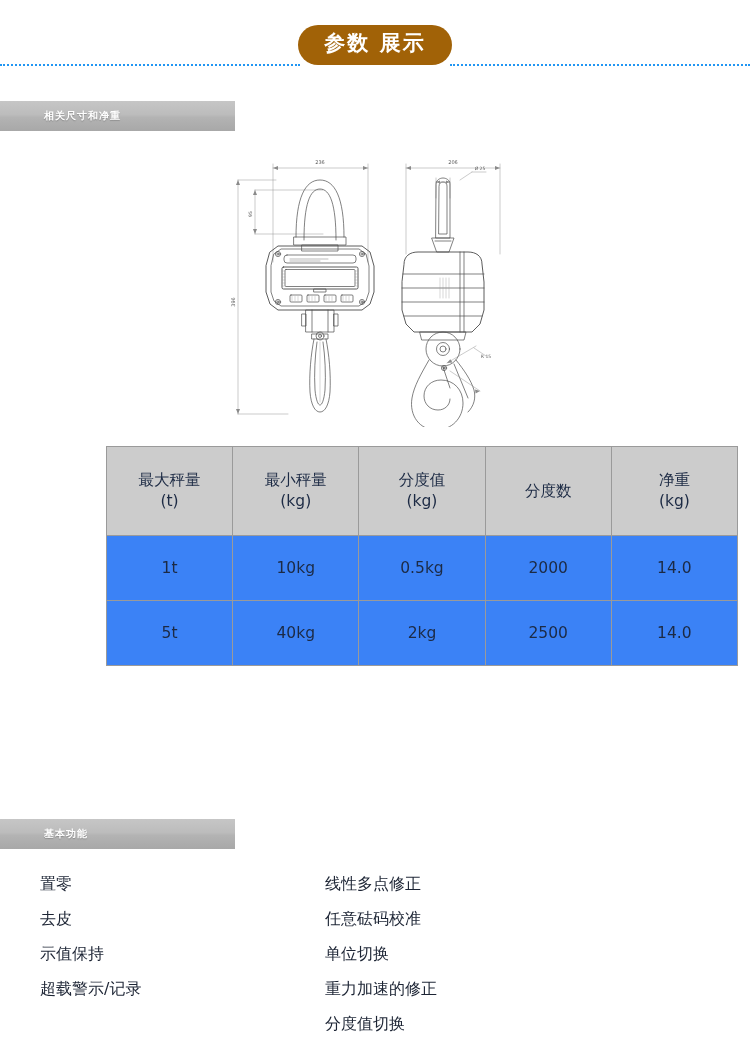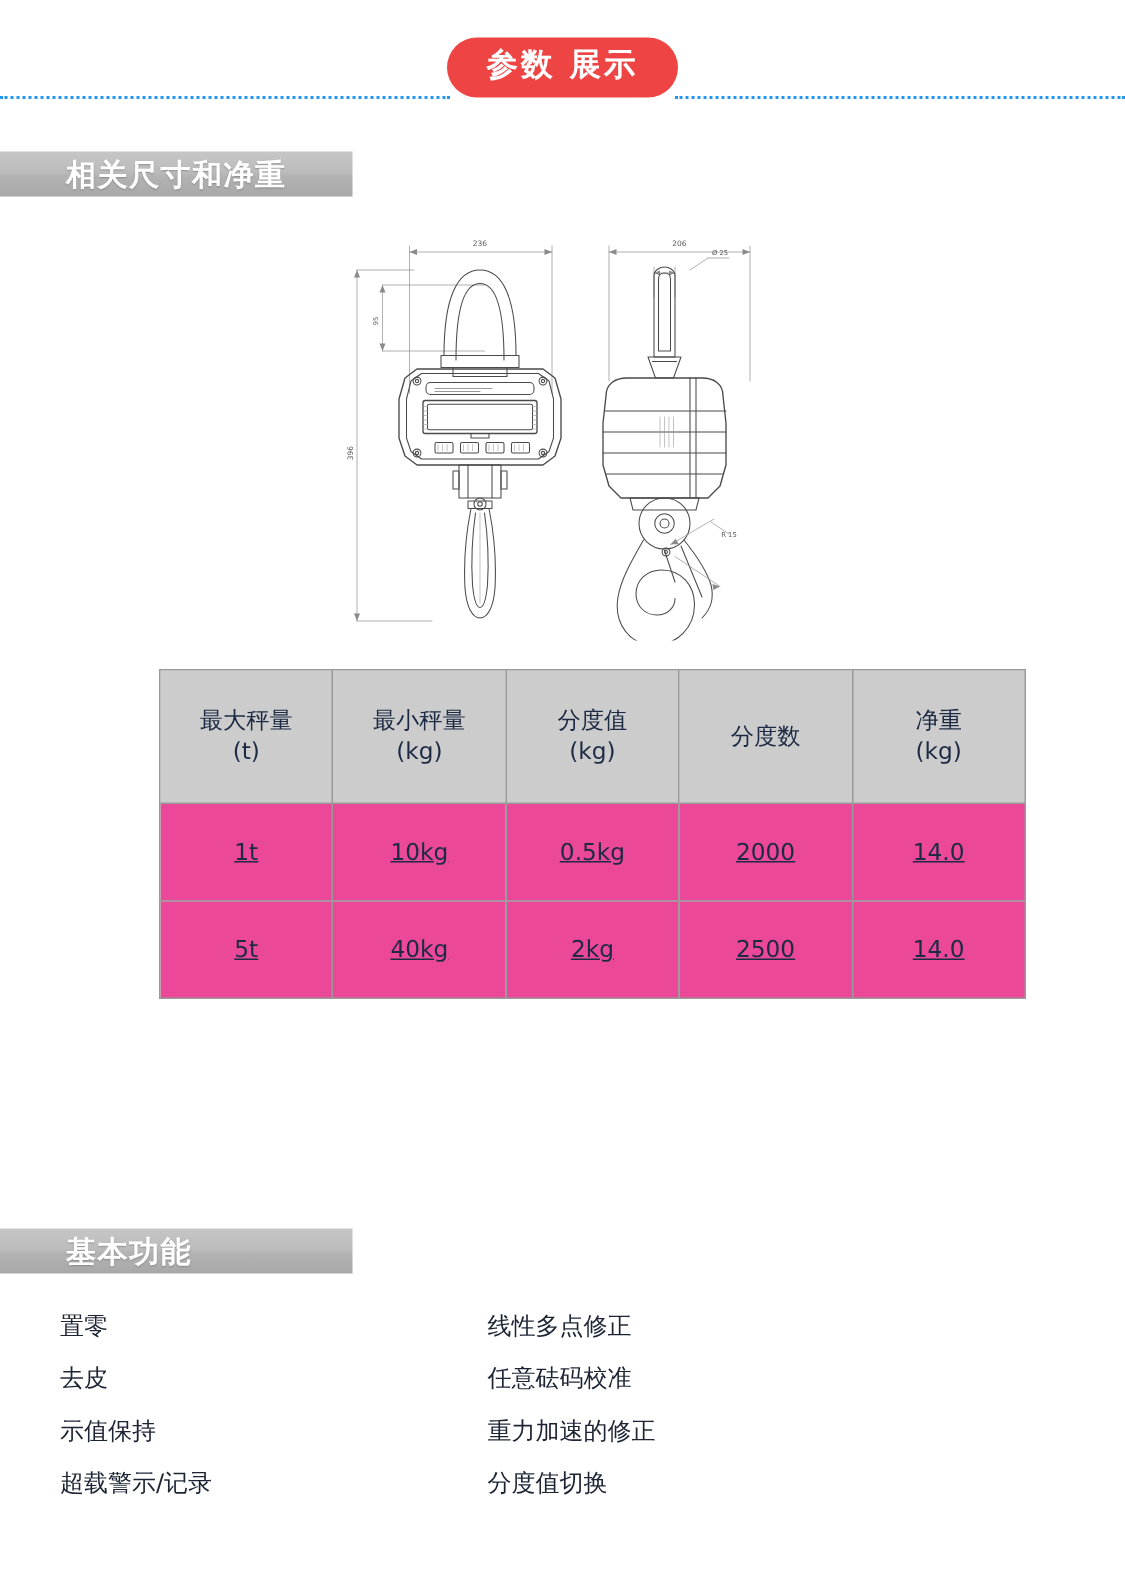--- a/index.html
+++ b/index.html
@@ -18,74 +18,73 @@
     display:flex;align-items:center;justify-content:center;
   }
   .banner .rule{
     position:absolute;top:44px;height:0;
     border-top:2px dotted #2196f3;
   }
   .banner .rule.left{left:0;width:300px;}
   .banner .rule.right{right:0;width:300px;}
   .badge{
     position:relative;z-index:2;
-    background:#ef4444;color:#ffffff;
+    background:#a16207;color:#ffffff;
     border-radius:22px;
     padding:7px 26px 9px 26px;
     font-size:21px;font-weight:bold;
     letter-spacing:2px;
     line-height:1.1;
     white-space:nowrap;
   }
 
   
   .sec-bar{
     position:absolute;left:0;height:30px;width:235px;
     background:linear-gradient(to bottom,#c6c6c6 0%,#bcbcbc 45%,#b3b3b3 55%,#a8a8a8 100%);
     display:flex;align-items:center;
   }
   .sec-bar .sec-title{
-    color:#ffffff;font-weight:bold;font-size:20px;
+    color:#ffffff;font-weight:bold;font-size:10px;
     margin-left:44px;letter-spacing:1px;
     text-shadow:0 1px 1px rgba(90,90,90,.45);
   }
   #sec-dim{top:101px;}
   #sec-func{top:819px;}
 
   
   .drawing{
     position:absolute;left:228px;top:142px;width:300px;height:285px;
   }
   .drawing svg{display:block;width:100%;height:100%;}
 
   
   .spec-table{
     position:absolute;left:106px;top:446px;
-    width:578px;
+    width:632px;
     border-collapse:collapse;
     table-layout:fixed;
   }
   .spec-table th,.spec-table td{
     border:1px solid #9a9a9a;
     text-align:center;
     font-size:15.5px;
     color:#1c2a44;
     font-weight:normal;
     padding:0;
   }
   .spec-table thead th{
     background:#cccccc;
     height:88px;
     line-height:1.35;
     font-weight:normal;
   }
   .spec-table tbody td{
-    background:#ec4899;
+    background:#3b82f6;
     height:64px;
-    text-decoration:underline;
   }
   .spec-table th .u,.spec-table th .n{display:block;}
 
   
   .func-wrap{
     position:absolute;left:0;top:866px;width:750px;
   }
   .func-col{
     position:absolute;top:0;
   }
@@ -357,16 +356,17 @@
 <div class="func-wrap">
   <div class="func-col left">
     <div class="func-item">置零</div>
     <div class="func-item">去皮</div>
     <div class="func-item">示值保持</div>
     <div class="func-item">超载警示/记录</div>
   </div>
   <div class="func-col right">
     <div class="func-item">线性多点修正</div>
     <div class="func-item">任意砝码校准</div>
+    <div class="func-item">单位切换</div>
     <div class="func-item">重力加速的修正</div>
     <div class="func-item">分度值切换</div>
   </div>
 </div>
 
 </body></html>

